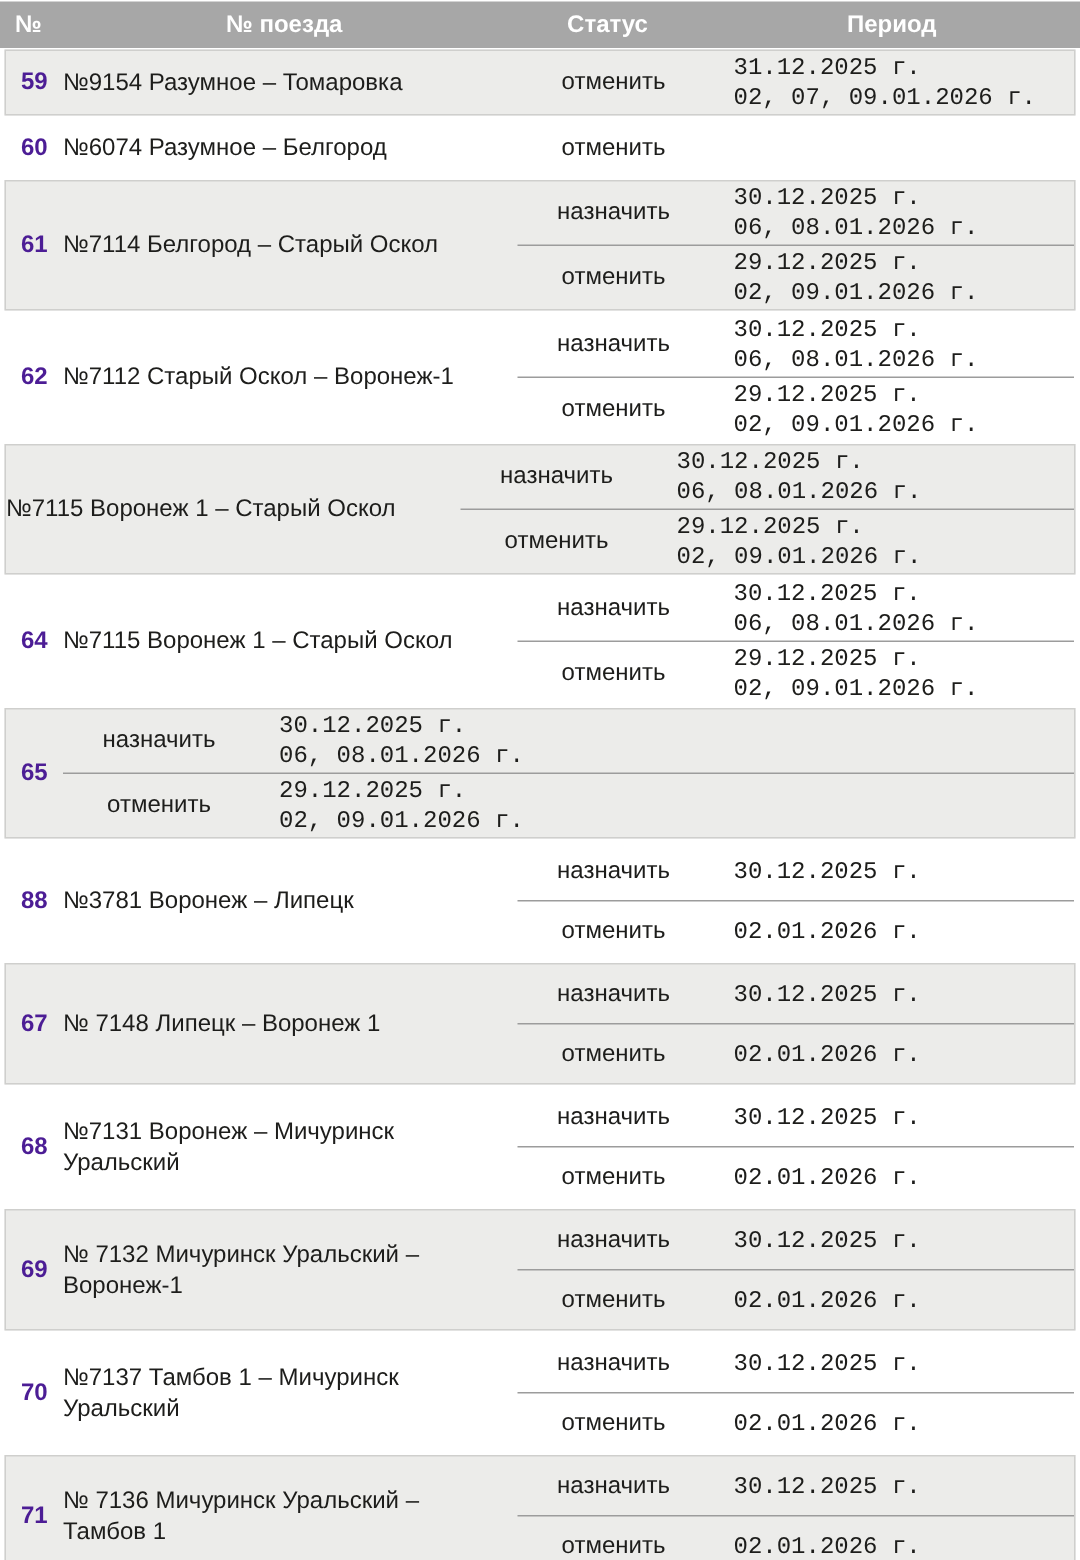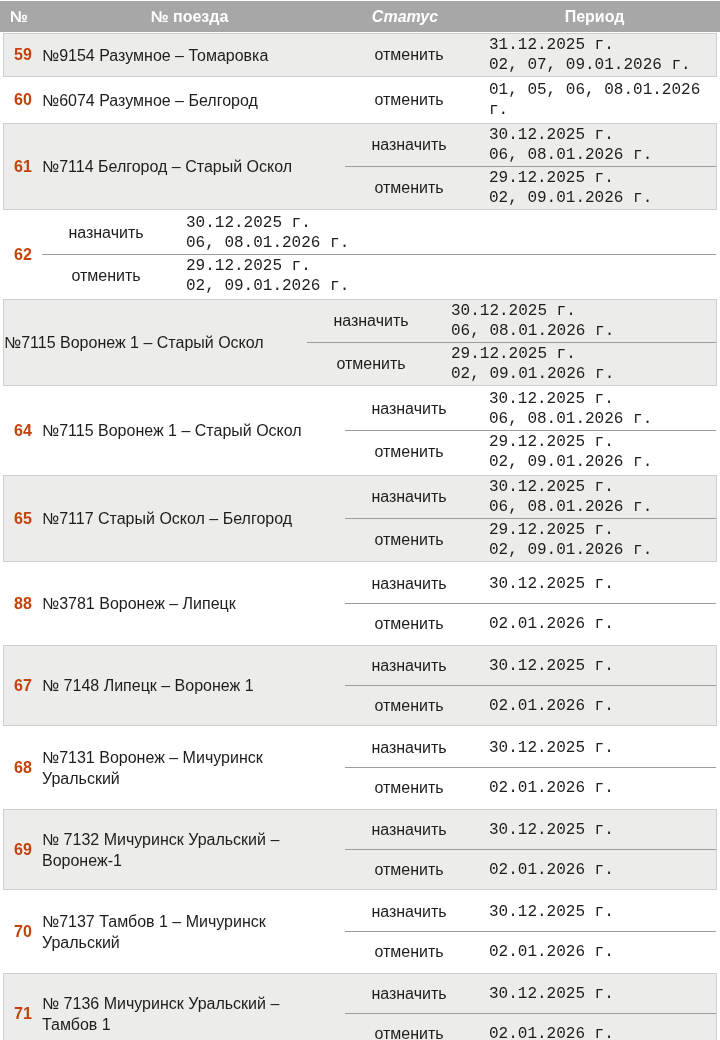--- a/index.html
+++ b/index.html
@@ -20,40 +20,40 @@
     display: flex;
     align-items: center;
     height: 31px;
     background: var(--header-bg, #a7a7a7);
     color: var(--header-text, #ffffff);
     font-weight: bold;
     margin-bottom: 1px;
   }
   .header .hnum   { width: 28px; padding-left: 10px; }
   .header .hname  { width: 303px; display: flex; justify-content: center; }
-  .header .hstatus{ width: 128px; display: flex; justify-content: center; font-style: italic; }
+  .header .hstatus{ width: 128px; display: flex; justify-content: center; }
   .header .hperiod{ flex: 1; display: flex; justify-content: center; }
 
   .row {
     display: flex;
     margin: 1px 3px;
     background: var(--row-bg, #ffffff);
     border: 1px solid transparent;
   }
   .row.alt {
     background: var(--row-alt-bg, #ececea);
     border-color: var(--row-border, #cfcfcd);
   }
   .cell.num {
     width: 28px;
     padding-left: 10px;
     font-weight: bold;
     display: flex;
     align-items: center;
-    color: #c2410c;
+    color: #4c1d95;
   }
   .cell.name {
     width: 295px;
     padding-right: 8px;
     display: flex;
     align-items: center;
     line-height: 21px;
   }
   .right {
     flex: 1;
@@ -107,23 +107,20 @@
           </div>
         </div>
   </div>
 
   <div class="row">
     <div class="cell num">60</div>
     <div class="cell name">№6074 Разумное – Белгород</div>
     <div class="right">
           <div class="subrow">
             <div class="cell status">отменить</div>
-            <div class="cell period">
-              <div>01, 05, 06, 08.01.2026 г.</div>
-            </div>
           </div>
         </div>
   </div>
 
   <div class="row alt">
     <div class="cell num">61</div>
     <div class="cell name">№7114 Белгород – Старый Оскол</div>
     <div class="right">
           <div class="subrow divided">
             <div class="cell status">назначить</div>
@@ -137,20 +134,21 @@
             <div class="cell period">
               <div>29.12.2025 г.</div>
               <div>02, 09.01.2026 г.</div>
             </div>
           </div>
         </div>
   </div>
 
   <div class="row">
     <div class="cell num">62</div>
+    <div class="cell name">№7112 Старый Оскол – Воронеж-1</div>
     <div class="right">
           <div class="subrow divided">
             <div class="cell status">назначить</div>
             <div class="cell period">
               <div>30.12.2025 г.</div>
               <div>06, 08.01.2026 г.</div>
             </div>
           </div>
           <div class="subrow">
             <div class="cell status">отменить</div>
@@ -198,21 +196,20 @@
             <div class="cell period">
               <div>29.12.2025 г.</div>
               <div>02, 09.01.2026 г.</div>
             </div>
           </div>
         </div>
   </div>
 
   <div class="row alt">
     <div class="cell num">65</div>
-    <div class="cell name">№7117 Старый Оскол – Белгород</div>
     <div class="right">
           <div class="subrow divided">
             <div class="cell status">назначить</div>
             <div class="cell period">
               <div>30.12.2025 г.</div>
               <div>06, 08.01.2026 г.</div>
             </div>
           </div>
           <div class="subrow">
             <div class="cell status">отменить</div>

